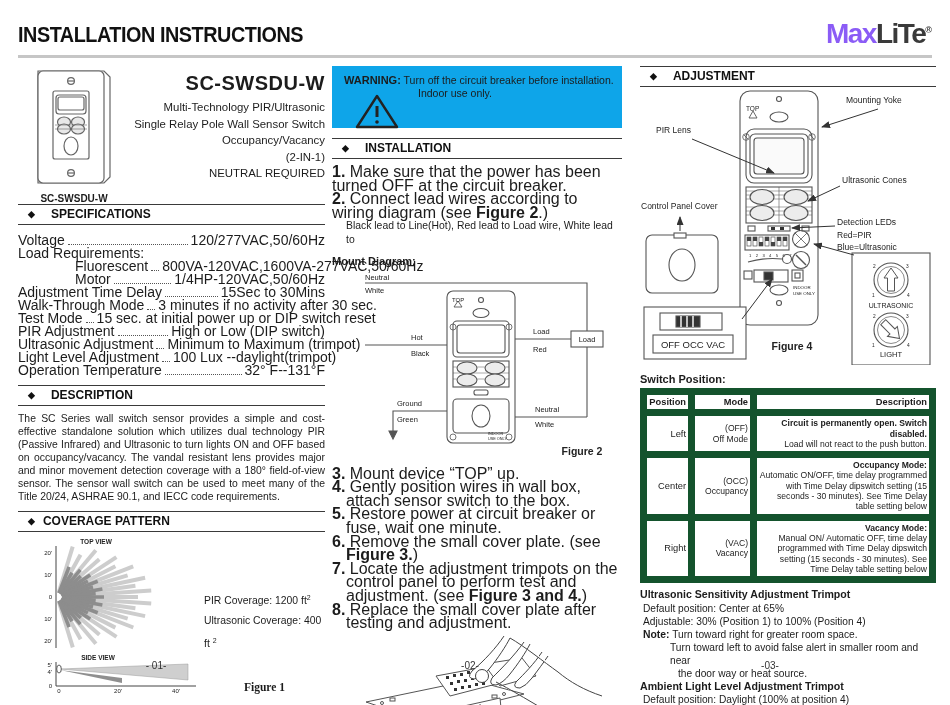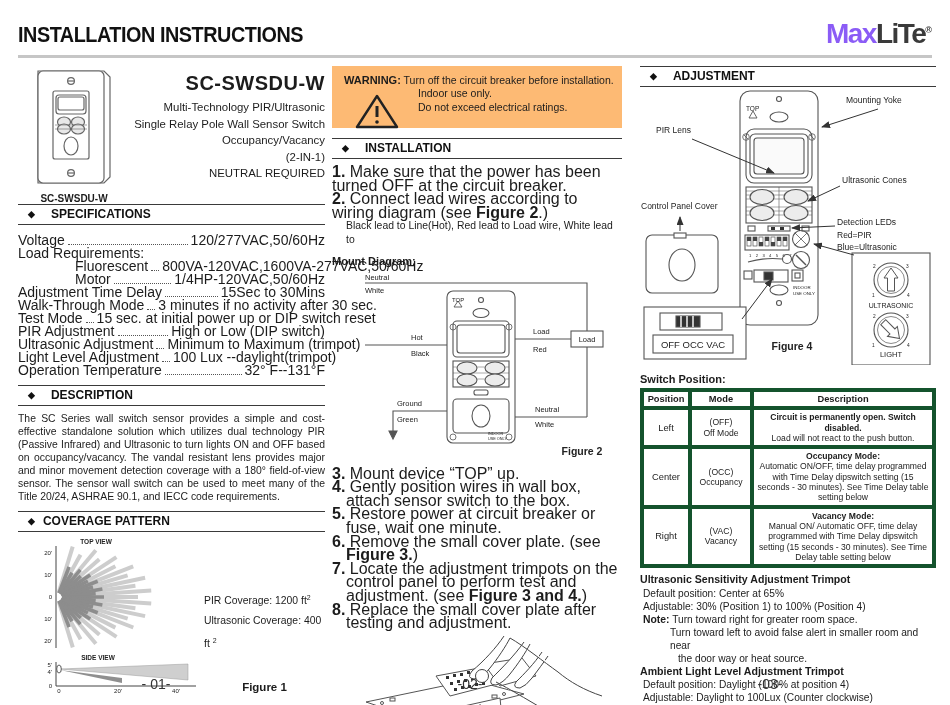--- a/index.html
+++ b/index.html
@@ -39,56 +39,56 @@
   .spec-row .sv { white-space:nowrap; }
   .spec-row.ind { padding-left:57px; }
   .desc-h { margin-top:6px; }
   .desc-p { font-size:10.4px; line-height:13px; text-align:justify; margin-top:6px; }
   .cov-h { margin-top:8px; }
   .cov-h .dia { margin-right:8px; }
   .cov-row { display:flex; margin-top:4px; }
   .cov-right { flex:1; padding-left:4px; }
   .cov-line { font-size:10.4px; line-height:20px; }
   .cov-line sup { font-size:7px; }
-  .fig-cap { font-weight:bold; font-size:11.5px; }
+  .fig-cap { font-weight:bold; font-size:11.5px;font-family:Liberation Serif, serif; }
   .cov-right .fig-cap { margin-top:26px; text-align:center; }
 
   
-  .warn-box { background:#fdba74; position:relative; padding:8px 8px 8px 12px; min-height:62px; }
+  .warn-box { background:#0ea5e9; position:relative; padding:8px 8px 8px 12px; min-height:62px; }
   .warn-l1 { font-size:10.5px; line-height:13px; }
   .warn-l1 b { font-size:11px; }
   .warn-ln { font-size:10.5px; line-height:13.5px; padding-left:74px; }
   .warn-tri { position:absolute; left:22px; top:27px; }
   .inst-h { margin-top:10px; }
   .steps { margin-top:6px; }
   .step { font-size:16px; line-height:13.6px; }
   .step .sn { font-weight:bold; }
   .step-x { font-size:10.4px; line-height:13.6px; padding-left:14px; }
   .steps2 .step { padding-left:14px; text-indent:-14px; }
   .wiring-lbl { font-weight:bold; font-size:11px; margin-top:8px; }
   .fig2-wrap { text-align:center; margin-top:2px; }
   .steps2 { margin-top:4px; }
   .fig3-wrap { text-align:center; margin-top:6px; }
 
   
   .swpos-lbl { font-weight:bold; font-size:11px; margin-top:4px; }
   table.swt { border-collapse:collapse; width:100%; margin-top:3px; }
-  .swt th, .swt td { border:4px solid #14532d; font-size:8.6px; text-align:center; padding:2px 2px; vertical-align:middle; line-height:10.3px; }
+  .swt th, .swt td { border:7px solid #14532d; font-size:8.6px; text-align:right; padding:2px 2px; vertical-align:middle; line-height:10.3px; }
   .swt th { font-size:9.3px; }
   .swt td.pos { width:48px; font-size:9.3px; }
   .swt td.mode { width:62px; }
   .swt .db { font-weight:bold; }
   .trim { margin-top:5px; }
   .trim-title { font-weight:bold; font-size:10.6px; line-height:13.5px; }
   .trim-ln { font-size:10.2px; line-height:13px; padding-left:3px; }
   .trim-ln b { font-size:10.4px; }
   .trim-ln.i1 { padding-left:30px; }
   .trim-ln.i2 { padding-left:38px; }
 
-  .pgnum { position:absolute; top:676px; width:80px; text-align:center; font-size:14px; color:#333; }
+  .pgnum { position:absolute; top:660px; width:80px; text-align:center; font-size:10px; color:#333; }
   .pg1 { left:116px; } .pg2 { left:430px; } .pg3 { left:730px; }
 
   svg text { font-family:"Liberation Sans", sans-serif; fill:#222; }
 </style>
 </head>
 <body>
 
 <div class="page">
 
   <div class="hdr-title">INSTALLATION INSTRUCTIONS</div>
@@ -291,21 +291,20 @@
 
   <div class="col col2">
     <div class="warn-box">
       <svg class="warn-tri" width="46" height="38" viewBox="0 0 46 38">
         <path d="M23,3 L43,34 L3,34 Z" fill="none" stroke="#222" stroke-width="2.4" stroke-linejoin="round"></path>
         <line x1="23" y1="13" x2="23" y2="24" stroke="#222" stroke-width="3"></line>
         <circle cx="23" cy="29" r="1.8" fill="#222"></circle>
       </svg>
       <div class="warn-l1"><b>WARNING:</b> <span>Turn off the circuit breaker before installation.</span></div>
       <div class="warn-ln">Indoor use only.</div>
-      <div class="warn-ln">Do not exceed electrical ratings.</div>
     </div>
 
     <div class="sec-h inst-h">
         <span class="dia">◆</span>
         <span>INSTALLATION</span>
       </div>
 
     <div class="steps">
       <div class="step"><span class="sn">1.</span><span> Make sure that the power has been turned OFF at the circuit breaker.</span><b></b><span></span></div>
       <div class="step"><span class="sn">2.</span><span> Connect lead wires according to wiring diagram (see </span><b>Figure 2</b><span>.)</span></div>

